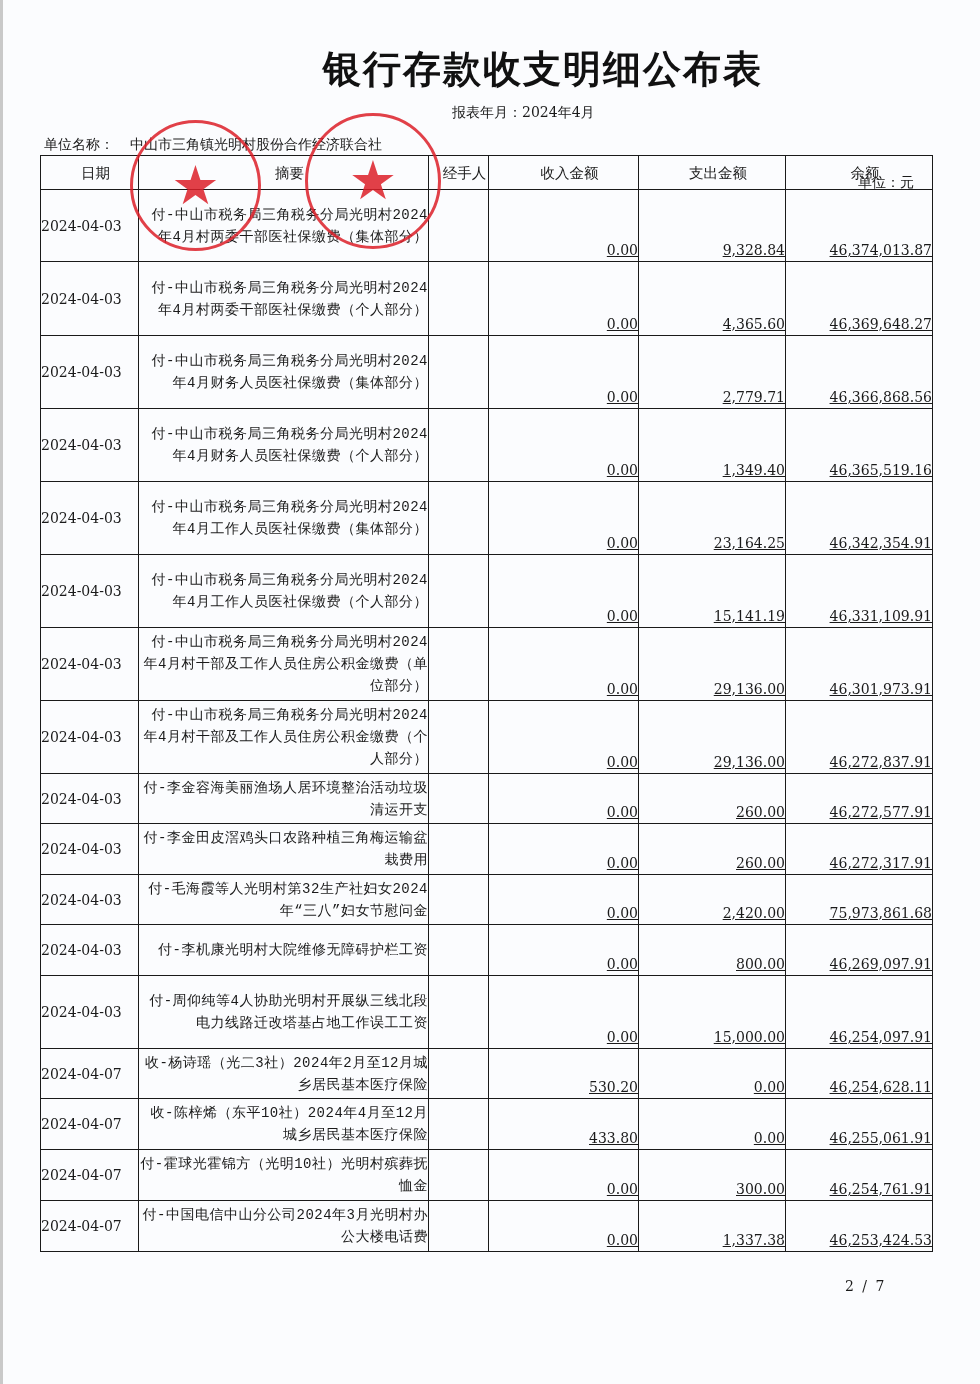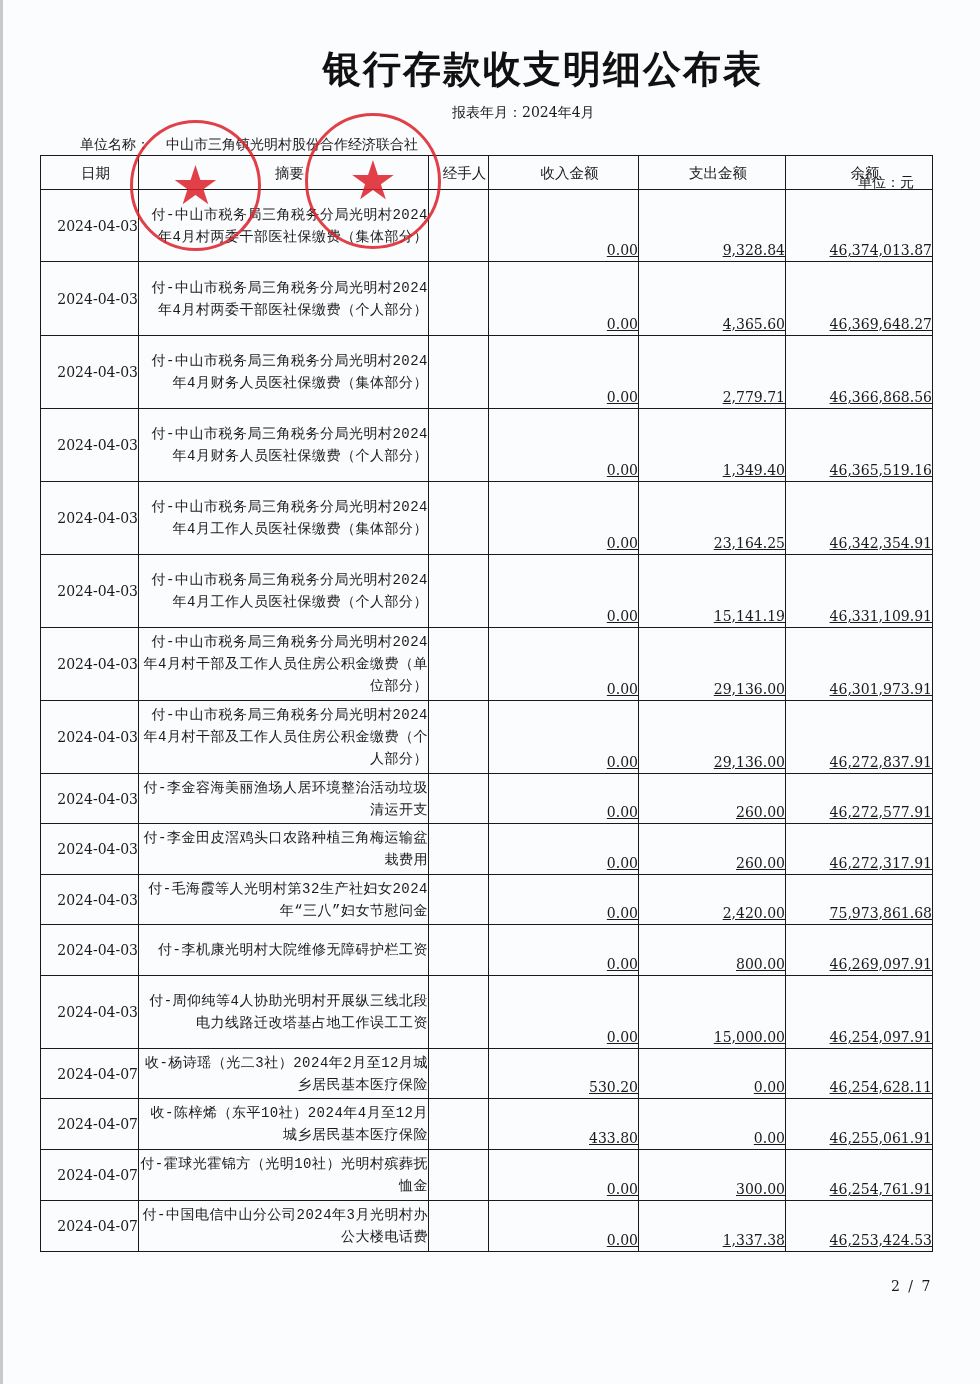--- a/index.html
+++ b/index.html
@@ -11,36 +11,36 @@
   }
   .left-edge { position:absolute; left:0; top:0; width:3px; height:1384px; background:#c9c9c9; }
   .title {
     position:absolute; left:0; width:980px; top:44px; text-align:center;
     font-family:Liberation Mono, monospace;
     font-size:38px; font-weight:bold; letter-spacing:2px; color:#111;
     padding-left:106px; box-sizing:border-box;
   }
   .period { position:absolute; left:452px; top:104px; font-size:14px; }
   .unit-name { position:absolute; left:44px; top:136px; font-size:14px; }
-  .unit-name .lbl { margin-right:16px;margin-left:36px; }
+  .unit-name .lbl { margin-right:16px; }
   .unit { position:absolute; left:858px; top:128px; font-size:14px;margin-top:46px; }
   table.ledger {
     position:absolute; left:40px; top:155px;
     border-collapse:collapse; table-layout:fixed; width:892px;
   }
   table.ledger th, table.ledger td {
     border:1.5px solid #1a1a1a; padding:0; font-weight:normal;
     font-size:14px; line-height:22px;
   }
   table.ledger th { height:33px; text-align:center; vertical-align:middle; font-size:14.5px;padding-left:12px; }
-  td.date { text-align:right; vertical-align:middle; font-size:13.5px; }
+  td.date { text-align:left; vertical-align:middle; font-size:13.5px; }
   td.summary { text-align:right; vertical-align:middle; padding:0 4px 0 6px; font-size:14px; letter-spacing:0.5px;font-family:Liberation Mono, monospace; }
   td.num { text-align:right; vertical-align:bottom; padding:0 3px 2px 0; font-size:13.5px;text-decoration:underline; }
   td.handler { }
-  .footer-page { position:absolute; left:891px; top:1278px; font-size:14px; letter-spacing:2px; }
+  .footer-page { position:absolute; left:845px; top:1278px; font-size:14px; letter-spacing:2px; }
   .seal {
     position:absolute; border-radius:50%;
     border:3px solid rgba(220,30,40,0.85); pointer-events:none;
   }
   .seal .star {
     position:absolute; left:50%; top:50%; transform:translate(-50%,-50%);
     color:rgba(220,30,40,0.85); font-size:54px; line-height:54px;
     font-family:"DejaVu Sans", sans-serif;
   }
   .seal1 { left:130px; top:120px; width:125px; height:125px; }

